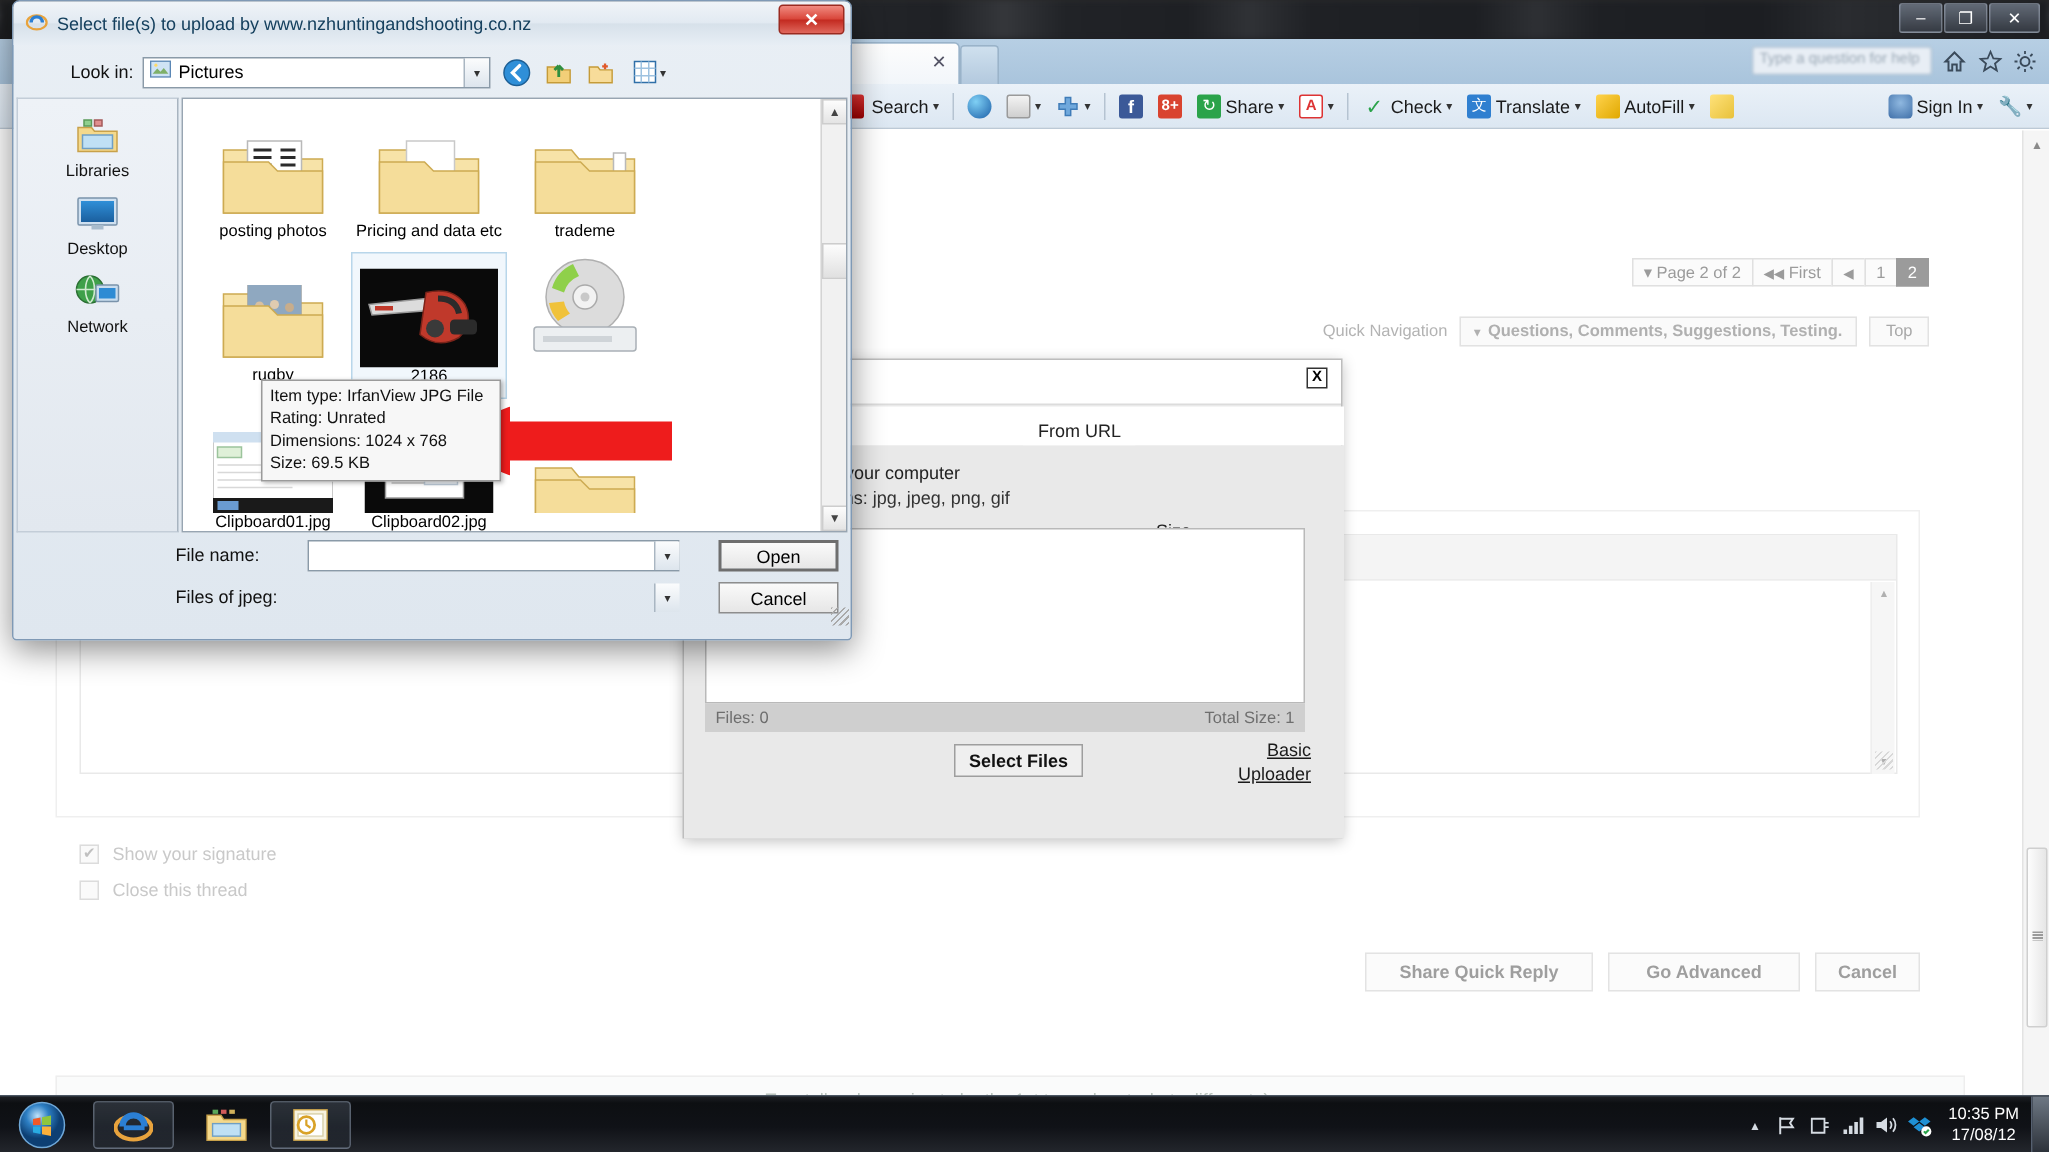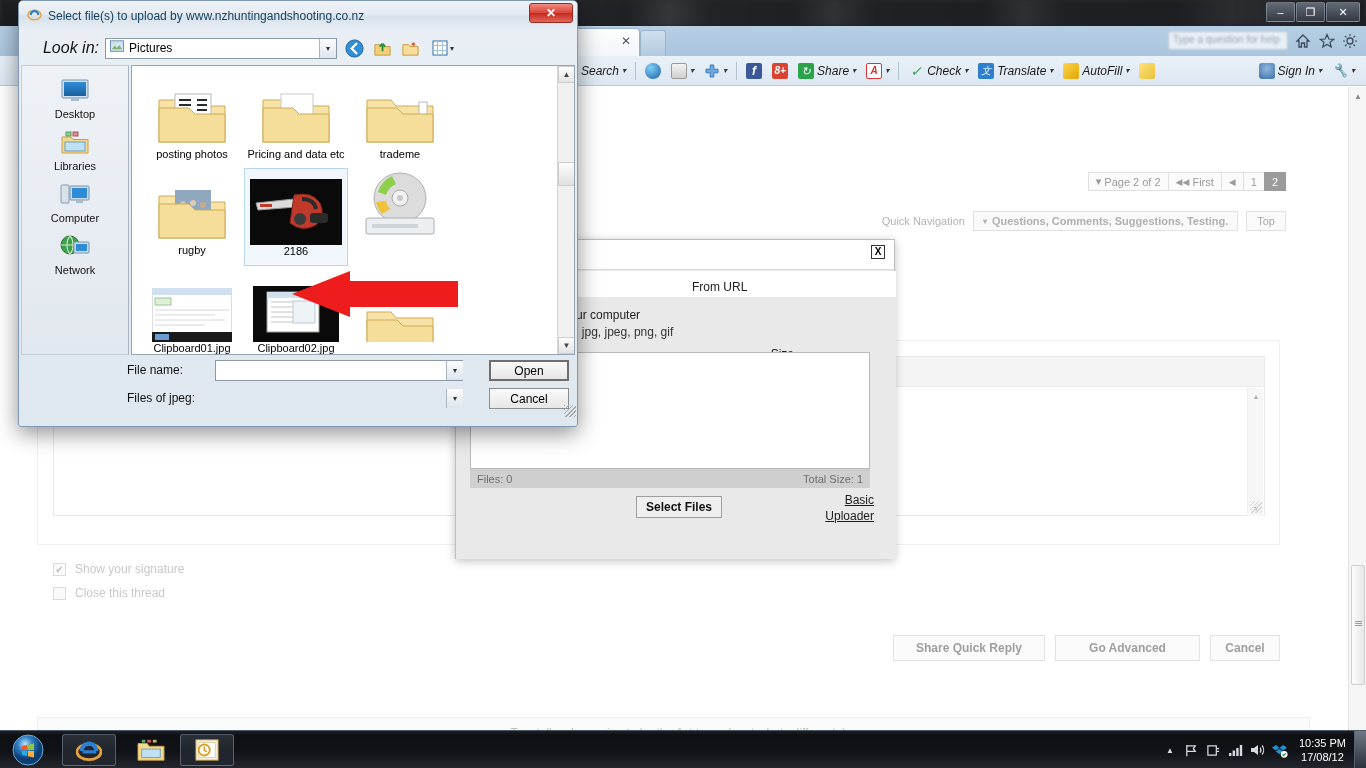--- a/index.html
+++ b/index.html
@@ -71,21 +71,21 @@
   }
   .br-icon-btn {
     position: absolute; top: 4px; width: 22px; height: 22px;
     display: flex; align-items: center; justify-content: center;
     color: #3a4a5a;
   }
   .br-toolbar {
     position: absolute; left: 0; top: 56px; width: 1366px; height: 30px;
     background: linear-gradient(to bottom, #eaf1f8, #dce7f2);
     border-bottom: 1px solid #bcc9d6;
-    display: flex; align-items: center; font-size: 12px; color: #1a1a1a; font-style: italic;
+    display: flex; align-items: center; font-size: 12px; color: #1a1a1a;
   }
   .tb-item { display: flex; align-items: center; gap: 3px; padding: 0 5px; height: 24px; white-space: nowrap; }
   .tb-caret { font-size: 8px; color: #333; }
   .tb-sep { width: 1px; height: 18px; background: #b5c3d1; margin: 0 4px; }
   .tb-ico { width: 16px; height: 16px; display: inline-block; border-radius: 2px; }
 
   .br-content {
     position: absolute; left: 0; top: 87px; width: 1366px; height: 643px;
     background: #ffffff;
   }
@@ -154,21 +154,21 @@
   .chk-box {
     width: 13px; height: 13px; border: 1px solid #dcdcdc; background: #fafafa;
     display: flex; align-items: center; justify-content: center;
     font-size: 10px; color: #c0c0c0;
   }
   .qr-buttons { position: absolute; right: 68px; top: 548px; display: flex; gap: 10px; }
   .qr-btn {
     border: 1px solid #e3e3e3; background: #fbfbfb; color: #9e9e9e;
     font-weight: bold; font-size: 12px; padding: 5px 0; text-align: center;
   }
-  .qr-btn.w1 { width: 152px; } .qr-btn.w2 { width: 145px; text-align: center; } .qr-btn.w3 { width: 70px; }
+  .qr-btn.w1 { width: 152px; } .qr-btn.w2 { width: 128px; text-align: center; } .qr-btn.w3 { width: 70px; }
 
   .tapatalk-bar {
     position: absolute; left: 37px; top: 630px; width: 1273px; height: 32px;
     background: #fafbfb; border: 1px solid #eeeeee;
     display: flex; align-items: center; justify-content: center;
     color: #b9c3bc; font-size: 12px;
   }
 
   
   #uploadDlg {
@@ -209,21 +209,21 @@
     border: 1px solid #9e9e9e; background: #efefef; color: #111;
     font-size: 12px; font-weight: bold; padding: 3px 9px;
   }
   .ud-basic {
     position: absolute; right: 20px; top: 252px; width: 70px; text-align: right;
     font-size: 12px; color: #1a1a1a; text-decoration: underline; line-height: 16px;
   }
 
   
   #fileDlg {
-    position: absolute; left: 18px; top: 0px; width: 560px; height: 427px;
+    position: absolute; left: 8px; top: 0px; width: 560px; height: 427px;
     background: linear-gradient(to bottom, #e9eff5, #dfe7ef);
     border: 1px solid #7f99b5;
     border-radius: 5px 5px 3px 3px;
     box-shadow: 0 6px 22px rgba(0,0,0,.45);
   }
   .fd-titlebar {
     position: relative; height: 29px;
     background: linear-gradient(to bottom, #f0f4f8 0%, #e2eaf2 48%, #d7e1ea 52%, #e7eef5 100%);
     border-radius: 4px 4px 0 0;
     display: flex; align-items: center; padding-left: 8px; gap: 6px;
@@ -233,21 +233,21 @@
     position: absolute; right: 4px; top: 2px; width: 44px; height: 20px;
     background: linear-gradient(to bottom, #f08a80, #d9463a 48%, #c32a20 52%, #e0675c);
     border: 1px solid #9a2a20; border-radius: 3px;
     color: #fff; font-size: 12px; font-weight: bold;
     display: flex; align-items: center; justify-content: center;
   }
   .fd-toolrow {
     position: absolute; left: 0; top: 30px; width: 560px; height: 34px;
     display: flex; align-items: center; padding-left: 10px; gap: 6px;
   }
-  .fd-lookin-label { font-size: 16px; color: #111; width: 70px; text-align: right; font-style: italic; }
+  .fd-lookin-label { font-size: 12px; color: #111; width: 70px; text-align: right; }
   .fd-combo {
     width: 232px; height: 21px; background: #fff; border: 1px solid #8a9aa8;
     display: flex; align-items: center; gap: 5px; padding-left: 4px;
     font-size: 12px; color: #000; position: relative;
   }
   .fd-combo-arrow {
     position: absolute; right: 0; top: 0; width: 17px; height: 19px;
     background: linear-gradient(to bottom, #fbfcfd, #dde5ed);
     border-left: 1px solid #a9b6c2;
     display: flex; align-items: center; justify-content: center; font-size: 8px; color: #333;
@@ -579,61 +579,50 @@
       <span class="fd-tool-ico" style="width:32px;gap:2px;">
         <svg width="16" height="16" viewBox="0 0 16 16">
             <rect x="1" y="1" width="14" height="14" fill="#fff" stroke="#2f6fa8"></rect>
             <path d="M1 5.5h14M1 10.5h14M5.5 1v14M10.5 1v14" stroke="#9ec2e0"></path>
           </svg>
         <span class="tb-caret">▾</span>
       </span>
     </div>
 
     <div class="fd-sidebar">
+      <div class="fd-place">
+        <div class="ico">
+          <svg width="32" height="28" viewBox="0 0 32 28">
+              <path d="M3 8h9l2 2.5h15V24H3z" fill="#f4d98c" stroke="#c8a14a"></path>
+              <rect x="7" y="3" width="5" height="4" fill="#8fd08f" stroke="#5a9a5a"></rect>
+              <rect x="14" y="3" width="5" height="4" fill="#e08f8f" stroke="#a45a5a"></rect>
+              <rect x="6" y="13" width="20" height="9" fill="#bfe0f5" stroke="#6f9fc4"></rect>
+            </svg>
+        </div>
+        <span>Libraries</span>
+      </div>
       <div class="fd-place">
         <div class="ico">
           <svg width="32" height="28" viewBox="0 0 32 28">
               <rect x="3" y="3" width="26" height="18" rx="1" fill="#cfe0f0" stroke="#7a93ab"></rect>
               <rect x="5" y="5" width="22" height="14" fill="url(#g1)"></rect>
               <defs>
                 <linearGradient id="g1" x1="0" y1="0" x2="0" y2="1">
                   <stop offset="0" stop-color="#2f8fd8"></stop>
                   <stop offset="1" stop-color="#1b5f9e"></stop>
                 </linearGradient>
               </defs>
               <rect x="12" y="21" width="8" height="3" fill="#a9bccd"></rect>
             </svg>
         </div>
         <span>Desktop</span>
       </div>
       <div class="fd-place">
         <div class="ico">
           <svg width="32" height="28" viewBox="0 0 32 28">
-              <path d="M3 8h9l2 2.5h15V24H3z" fill="#f4d98c" stroke="#c8a14a"></path>
-              <rect x="7" y="3" width="5" height="4" fill="#8fd08f" stroke="#5a9a5a"></rect>
-              <rect x="14" y="3" width="5" height="4" fill="#e08f8f" stroke="#a45a5a"></rect>
-              <rect x="6" y="13" width="20" height="9" fill="#bfe0f5" stroke="#6f9fc4"></rect>
-            </svg>
-        </div>
-        <span>Libraries</span>
-      </div>
-      <div class="fd-place">
-        <div class="ico">
-          <svg width="32" height="28" viewBox="0 0 32 28">
-              <rect x="2" y="4" width="8" height="18" rx="1" fill="#d8e2ec" stroke="#8a9aaa"></rect>
-              <rect x="11" y="5" width="19" height="14" rx="1" fill="#c9dcee" stroke="#7a93ab"></rect>
-              <rect x="13" y="7" width="15" height="10" fill="#2e8bd4"></rect>
-              <rect x="17" y="19" width="7" height="3" fill="#a9bccd"></rect>
-            </svg>
-        </div>
-        <span>Computer</span>
-      </div>
-      <div class="fd-place">
-        <div class="ico">
-          <svg width="32" height="28" viewBox="0 0 32 28">
               <circle cx="11" cy="12" r="9" fill="#3fa04a" stroke="#2b6f33"></circle>
               <path d="M2 12h18M11 3c4 4 4 14 0 18M11 3c-4 4-4 14 0 18" fill="none" stroke="#cfe9cf" stroke-width="1.1"></path>
               <rect x="15" y="9" width="15" height="11" rx="1" fill="#c9dcee" stroke="#7a93ab"></rect>
               <rect x="17" y="11" width="11" height="7" fill="#2e8bd4"></rect>
             </svg>
         </div>
         <span>Network</span>
       </div>
     </div>
 
@@ -758,20 +747,26 @@
           <div></div>
         </div>
       </div>
 
       <div class="red-arrow">
         <svg width="166" height="46" viewBox="0 0 166 46">
           <path d="M166 10 H58 V0 L0 23 L58 46 V36 H166 Z" fill="#ee1c1c"></path>
         </svg>
       </div>
 
+      <div class="fd-tooltip">
+        <div>Item type: IrfanView JPG File</div>
+        <div>Rating: Unrated</div>
+        <div>Dimensions: 1024 x 768</div>
+        <div>Size: 69.5 KB</div>
+      </div>
 
       <div class="fd-vscroll">
         <div class="fd-vs-btn">▲</div>
         <div class="fd-vs-thumb"></div>
         <div class="fd-vs-btn" style="position:absolute;bottom:0;left:0;">▼</div>
       </div>
     </div>
 
     <div class="fd-bottom">
       <span class="fd-lbl" style="left:108px; top:6px;">File name:</span>

